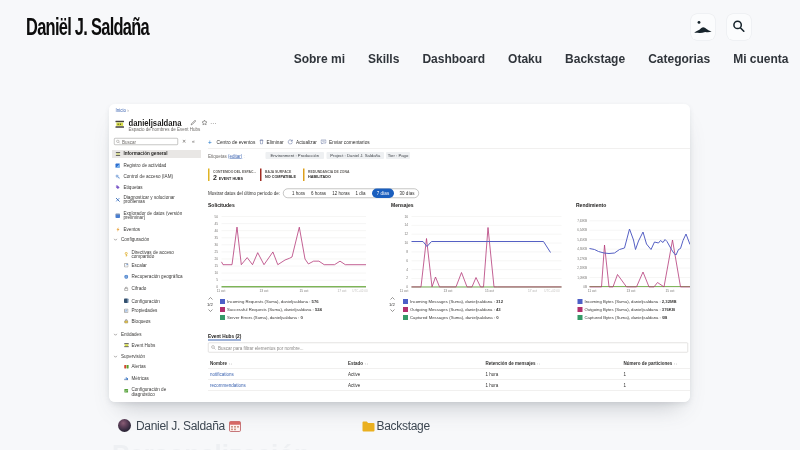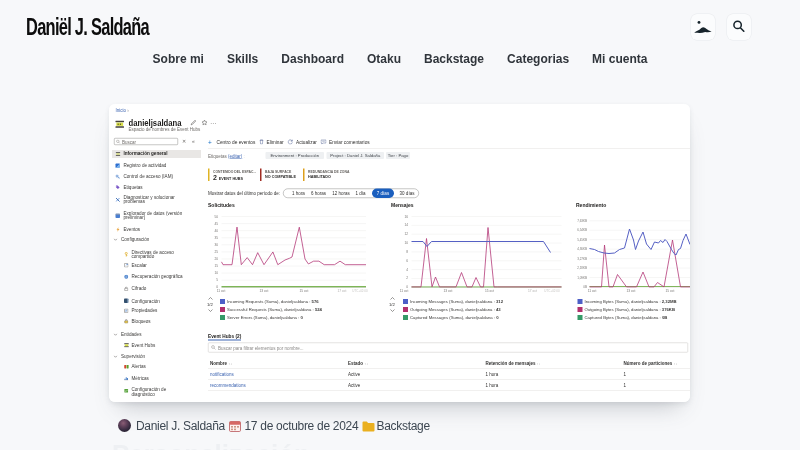--- a/index.html
+++ b/index.html
@@ -1,18 +1,18 @@
 <!DOCTYPE html>
 <html><head><meta charset="utf-8"><style>
 *{margin:0;padding:0;box-sizing:border-box}
 html,body{width:800px;height:450px;overflow:hidden;background:#f7f8fa;font-family:"Liberation Sans",sans-serif}
 .abs{position:absolute}
 
 #logo{position:absolute;left:26px;top:12px}
-nav{position:absolute;left:0;top:52px;width:800px;text-align:center;font-weight:bold;font-size:12px;color:#30353b}
+nav{position:absolute;left:0;top:52px;width:800px;text-align:right;font-weight:bold;font-size:12px;color:#30353b}
 nav span{margin:0 11.5px}
 .hbtn{position:absolute;top:14px;width:24px;height:26px;border-radius:6px;background:#fbfcfd;box-shadow:0 0 0 0.5px rgba(200,205,212,.35)}
 #btn1{left:691px}#btn2{left:727px}
 .hbtn svg{position:absolute;left:3px;top:4px}
 
 #card{position:absolute;left:109px;top:104px;width:581px;height:298px;background:#fff;border-radius:6px;box-shadow:0 14px 22px -10px rgba(70,75,85,.28),0 2px 5px rgba(70,75,85,.10);overflow:hidden}
 #shot{position:absolute;left:0;top:0;width:1162px;height:596px;transform:scale(.5);transform-origin:0 0;background:#fff}
 #shot div{position:absolute}
 .g{color:#6e6b68}.dk{color:#323130}.bl{color:#3c64b1}
 
@@ -329,19 +329,18 @@
 <span style="position:absolute;left:18px;top:0">Daniel J. Saldaña</span>
 <svg style="position:absolute;left:111px;top:0.5px" width="12" height="12" viewBox="0 0 12 12">
       <rect x="0.5" y="1.5" width="11" height="10" rx="1.2" fill="#fdf3f2" stroke="#b9555b" stroke-width="0.8"></rect>
       <rect x="0.5" y="1.5" width="11" height="3.2" rx="1.2" fill="#d66a66"></rect>
       <rect x="2" y="6" width="2" height="1.6" fill="#c98"></rect>
       <rect x="5" y="6" width="2" height="1.6" fill="#c98"></rect>
       <rect x="8" y="6" width="2" height="1.6" fill="#c98"></rect>
       <rect x="2" y="8.6" width="2" height="1.6" fill="#c98"></rect>
       <rect x="5" y="8.6" width="2" height="1.6" fill="#c98"></rect>
     </svg>
-<span style="position:absolute;left:126.5px;top:0">17 de octubre de 2024</span>
 <svg style="position:absolute;left:243.5px;top:0.5px" width="13" height="12" viewBox="0 0 13 12">
       <path d="M0.5 2.5 a1 1 0 0 1 1-1 h3.2 l1.4 1.6 h5.4 a1 1 0 0 1 1 1 v6.4 a1 1 0 0 1-1 1 h-10 a1 1 0 0 1-1-1 Z" fill="#eab020"></path>
     </svg>
 <span style="position:absolute;left:258.5px;top:0">Backstage</span>
 </div>
 <div style="position:absolute;left:112px;top:439px;width:230px;height:11px;overflow:hidden;color:#eef0f3;font-size:26px;font-weight:bold;font-family:'Liberation Sans',sans-serif">Personalización</div>
 
 </body></html>

